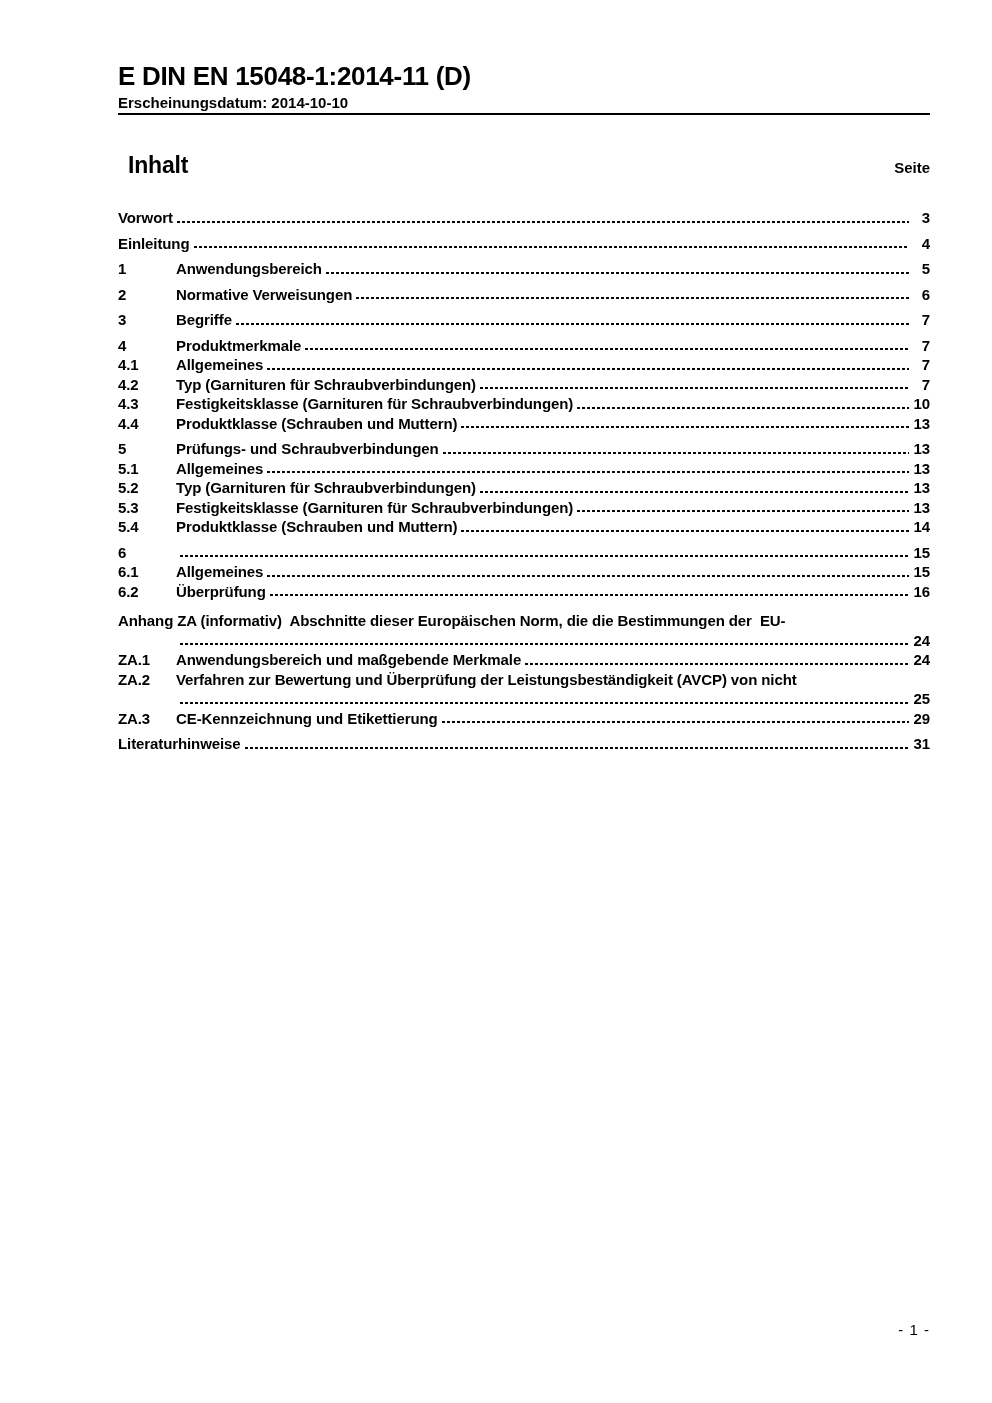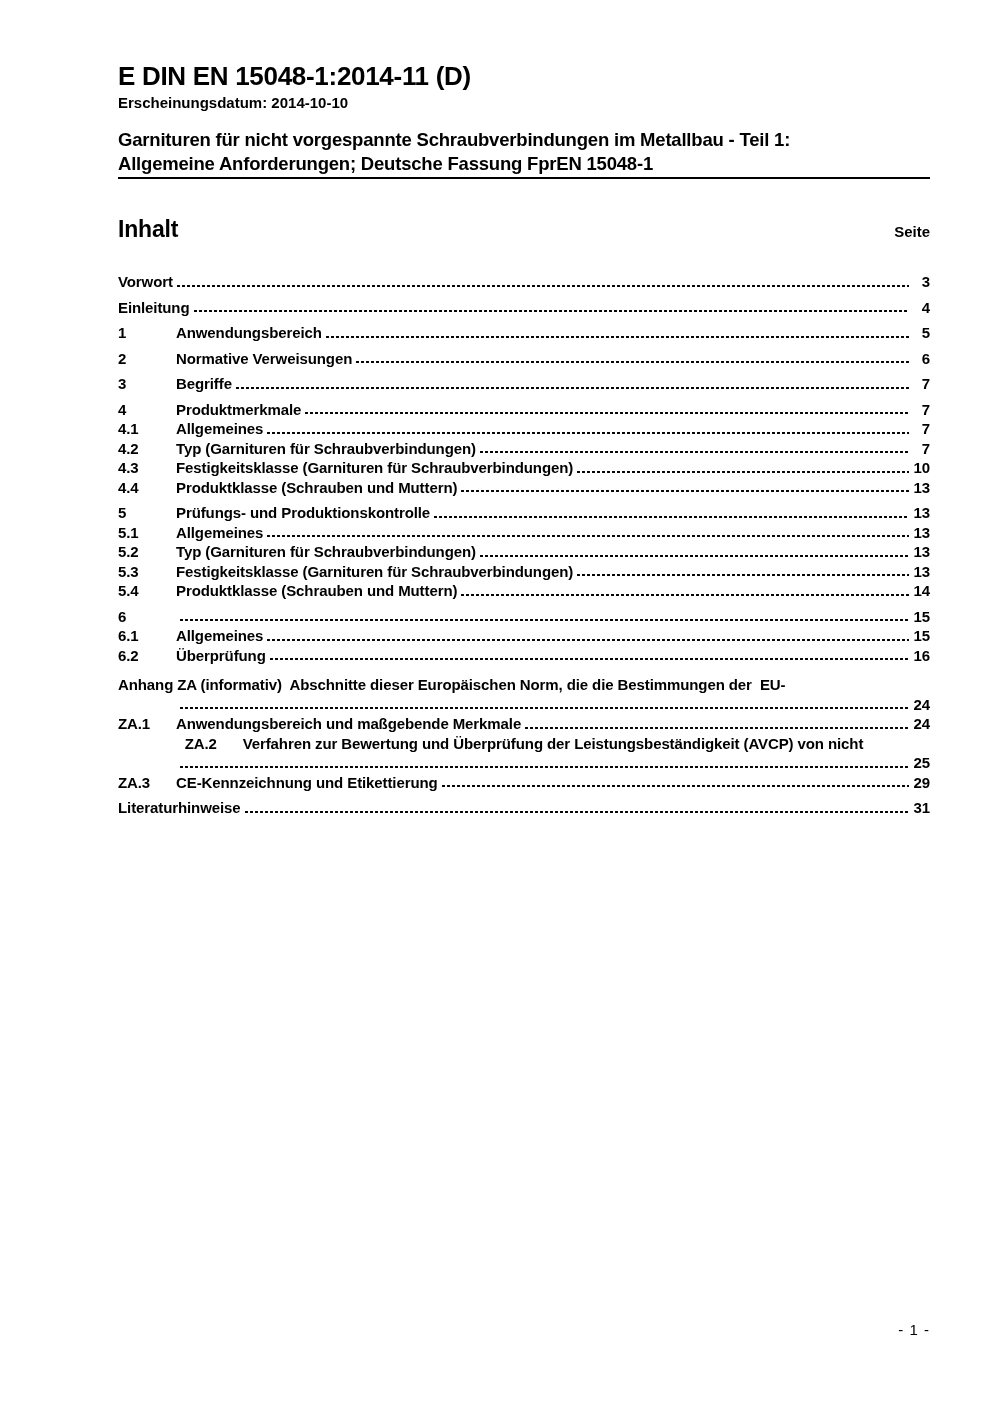--- a/index.html
+++ b/index.html
@@ -42,36 +42,37 @@
     border: none;
     border-top: 2px solid #000;
     margin: 1px 0 0 0;
   }
   
   .inhalt-row {
     margin-top: 37px;
     display: flex;
     justify-content: space-between;
     align-items: baseline;
+    margin-left: 10px;
   }
   .inhalt-heading { font-size: 23px; font-weight: bold; line-height: 27px; letter-spacing: -0.2px; }
   .seite-label   { font-size: 15px; font-weight: bold; }
   
   .toc {
     margin-top: 29px;
     font-size: 15px;
     font-weight: bold;
     letter-spacing: -0.1px;
   }
   .toc-row { display: flex; line-height: 19.5px; }
   .toc-row.group { margin-top: 6px; }
   .toc-multi { line-height: 19.5px; }
   .toc-multi.group { margin-top: 10px; }
   .toc-multi .l1 { white-space: pre-wrap; }
-  .toc-multi .l1.flex { display: flex; justify-content: center; }
+  .toc-multi .l1.flex { display: flex; }
   .toc-multi .l2 { display: flex; }
   .num { flex: 0 0 58px; }
   .label { white-space: nowrap; }
   .dots {
     flex: 1 1 auto;
     min-width: 10px;
     margin: 0 1px 0 3px;
     background-image: radial-gradient(circle, #000 1.1px, transparent 1.5px);
     background-size: 5px 4px;
     background-repeat: repeat-x;
@@ -88,22 +89,20 @@
     letter-spacing: 1px;
   }
 </style>
 </head>
 <body>
 
 <div class="content">
 
   <div class="doc-title">E DIN EN 15048-1:2014-11 (D)</div>
   <div class="doc-date">Erscheinungsdatum: 2014-10-10</div>
-  <div class="doc-subtitle">Garnituren für nicht vorgespannte Schraubverbindungen im Metallbau - Teil 1:
-Allgemeine Anforderungen; Deutsche Fassung FprEN 15048-1</div>
   <hr class="rule">
 
   <div class="inhalt-row">
     <span class="inhalt-heading">Inhalt</span>
     <span class="seite-label">Seite</span>
   </div>
 
   <div class="toc">
 
     <div class="toc-row group">
@@ -169,21 +168,21 @@
 
     <div class="toc-row">
       <span class="num">4.4</span>
       <span class="label">Produktklasse (Schrauben und Muttern)</span>
       <span class="dots"></span>
       <span class="pg">13</span>
     </div>
 
     <div class="toc-row group">
       <span class="num">5</span>
-      <span class="label">Prüfungs- und Produktionskontrolle</span>
+      <span class="label">Prüfungs- und Schraubverbindungen</span>
       <span class="dots"></span>
       <span class="pg">13</span>
     </div>
 
     <div class="toc-row">
       <span class="num">5.1</span>
       <span class="label">Allgemeines</span>
       <span class="dots"></span>
       <span class="pg">13</span>
     </div>

